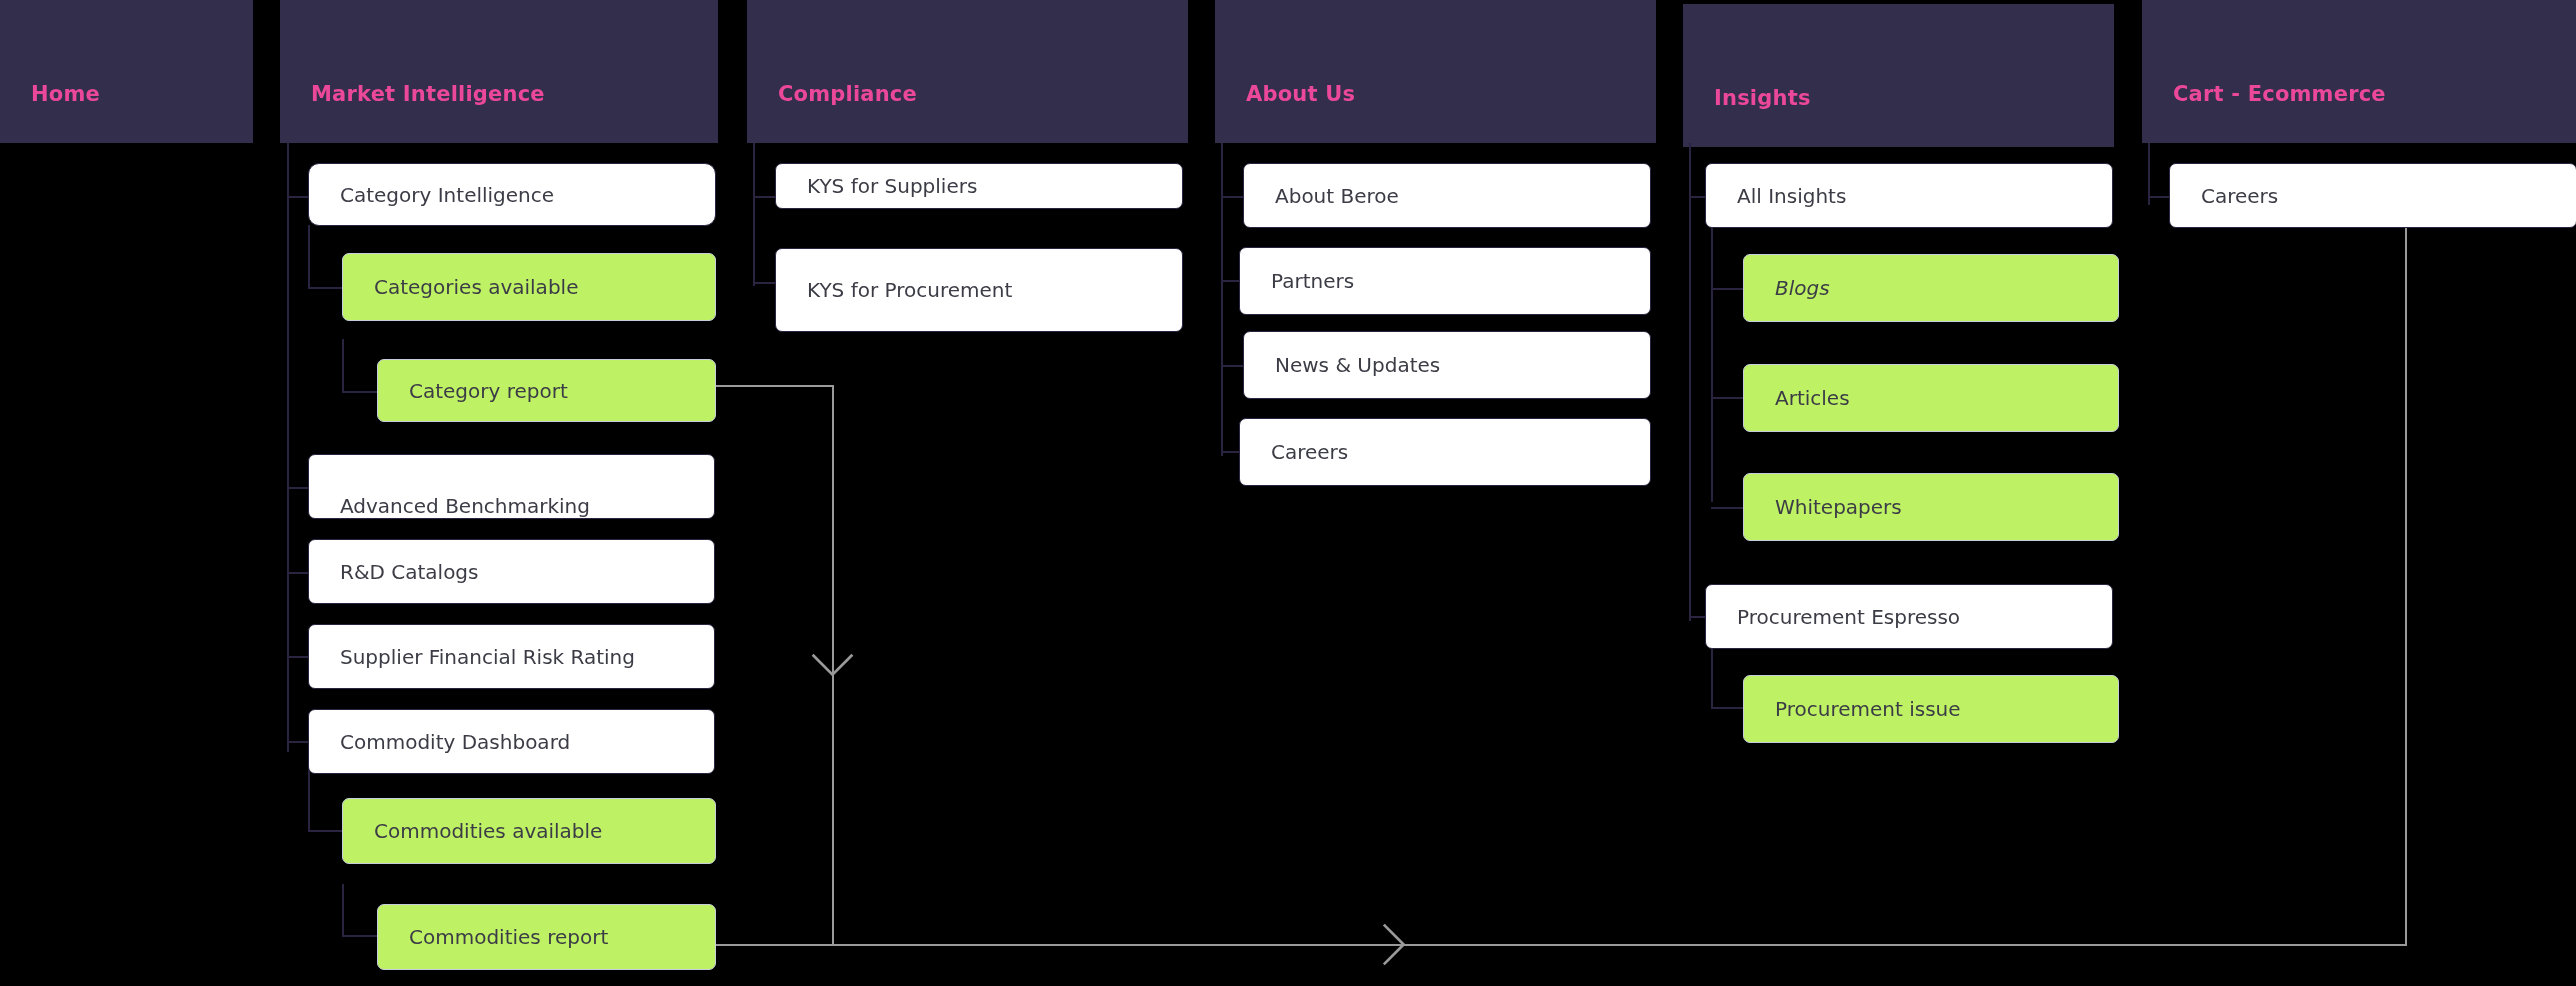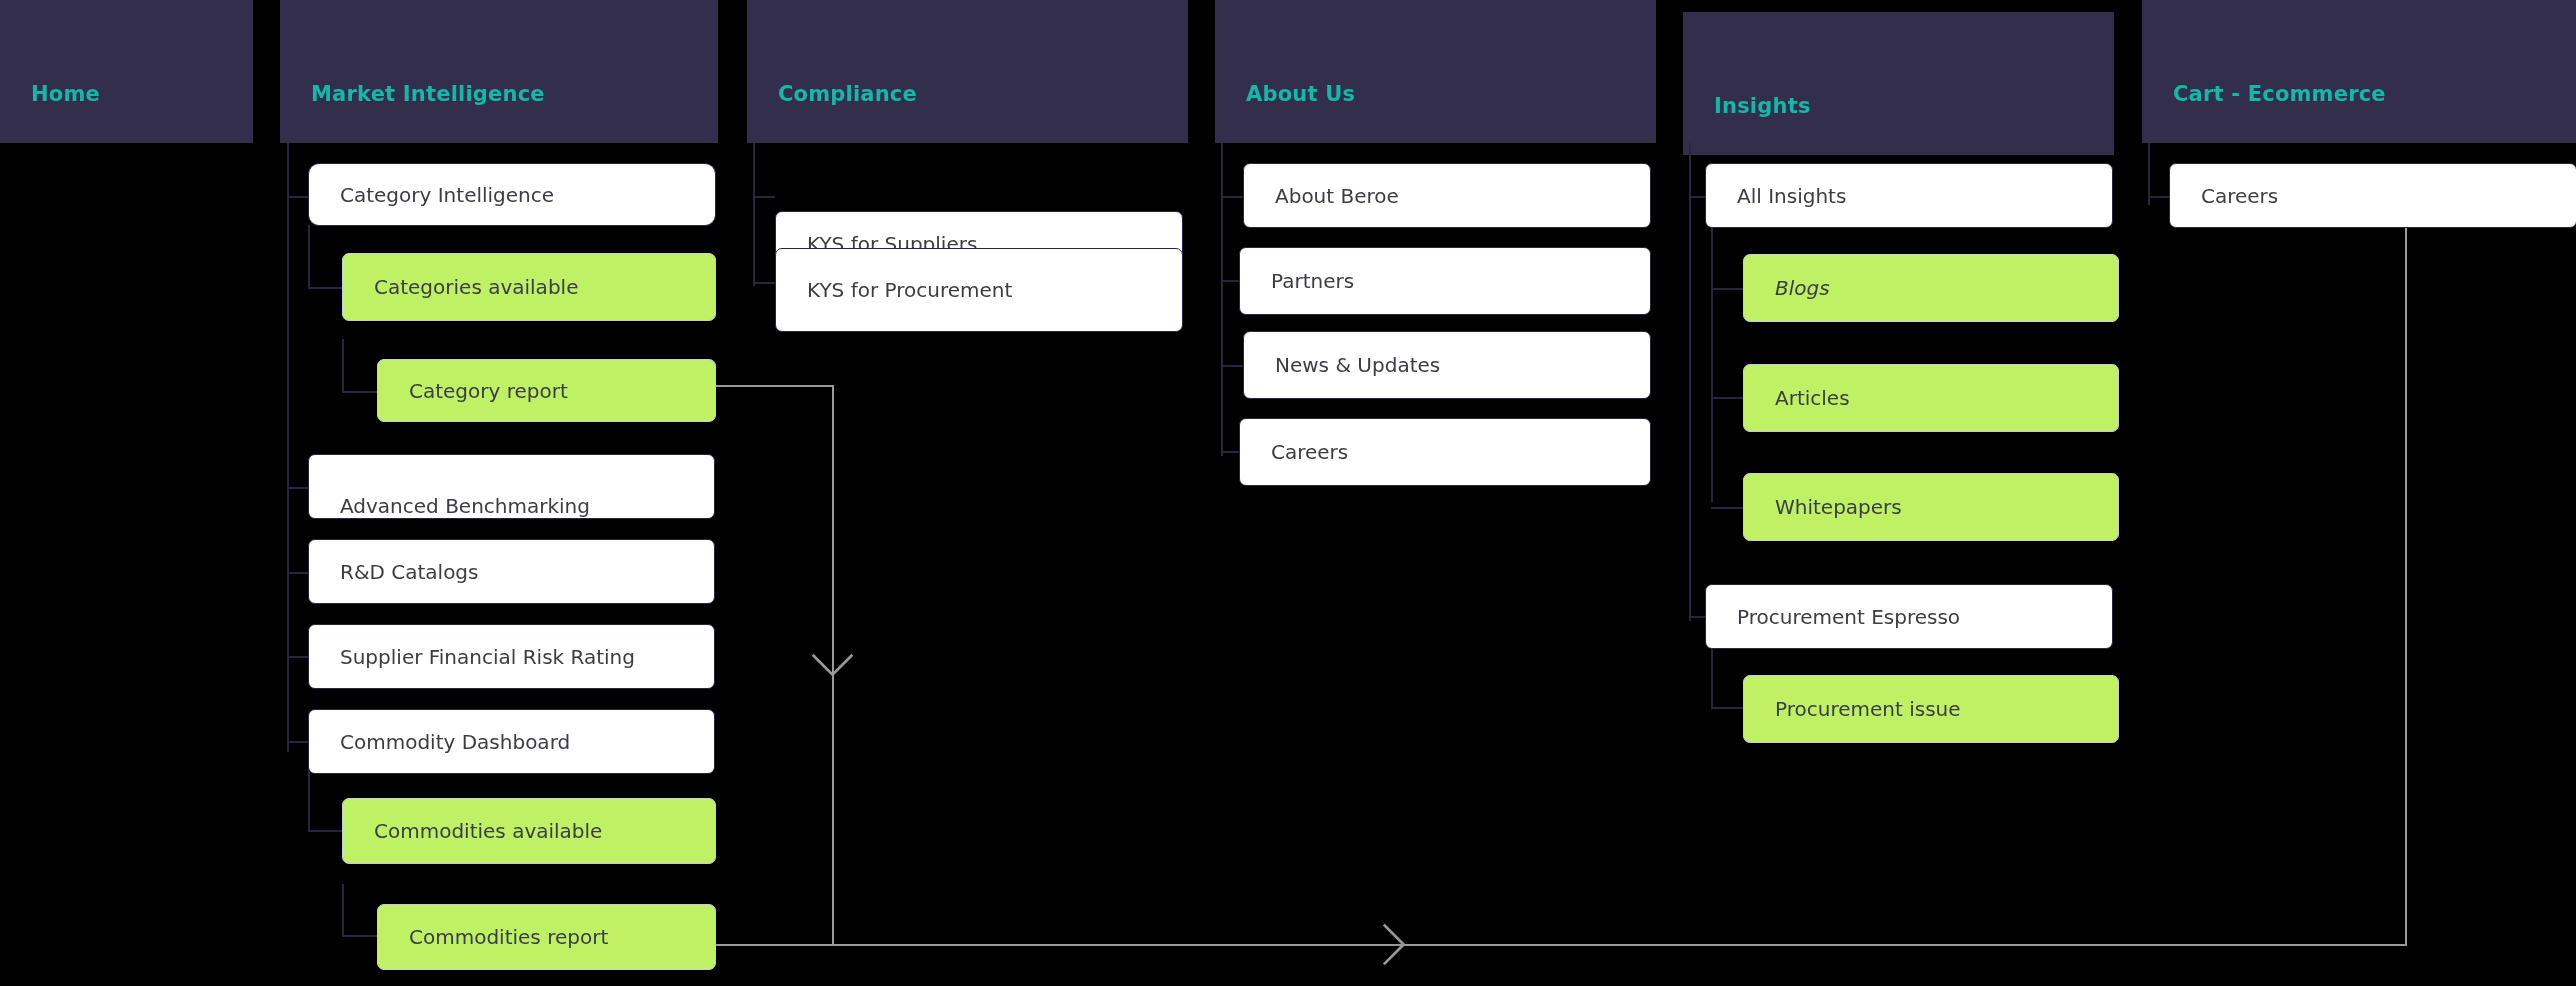--- a/index.html
+++ b/index.html
@@ -8,21 +8,21 @@
     background: #000000;
     font-family: "DejaVu Sans", "Liberation Sans", sans-serif;
     overflow: hidden;
   }
   #canvas { position: relative; width: 2576px; height: 986px; background: #000; }
 
   
   .col-header {
     position: absolute;
     background: #332E4C;
-    color: #14b8a6;
+    color: #ec4899;
     font-size: 21px;
     font-weight: 700;
     letter-spacing: 0.2px;
     display: flex;
     align-items: flex-end;
     padding: 0 0 37px 31px;
     white-space: nowrap;
   }
 
   
@@ -78,21 +78,21 @@
   </div>
   <div class="col-header" style="left:280px; top:0px; width:438px;  height:143px;">
     <span>Market Intelligence</span>
   </div>
   <div class="col-header" style="left:747px; top:0px; width:441px;  height:143px;">
     <span>Compliance</span>
   </div>
   <div class="col-header" style="left:1215px; top:0px; width:441px;  height:143px;">
     <span>About Us</span>
   </div>
-  <div class="col-header" style="left:1683px; top:12px; width:431px;  height:143px;">
+  <div class="col-header" style="left:1683px; top:4px; width:431px;  height:143px;">
     <span>Insights</span>
   </div>
   <div class="col-header" style="left:2142px; top:0px; width:434px;  height:143px;">
     <span>Cart - Ecommerce</span>
   </div>
 
   <div class="conn vline" style="left:287px; top:143px; height:609px;"></div>
 
   <div class="conn hline" style="left:287px; top:196px; width:21.6px;"></div>
   <div class="conn hline" style="left:287px; top:487px; width:21.6px;"></div>
@@ -182,21 +182,21 @@
   <div class="node light" style="left:342px; top:798px; width:374px; height:66px;">
     <span class="stack1"></span>
     <span class="stack2"></span>
     <span>Commodities available</span>
   </div>
 
   <div class="node light" style="left:377px; top:904px; width:339px; height:66px;">
     <span>Commodities report</span>
   </div>
 
-  <div class="node white" style="left:775px; top:163px; width:408px; height:65px;margin-top:48px;">
+  <div class="node white" style="left:775px; top:163px; width:408px; height:46px;">
     <span>KYS for Suppliers</span>
   </div>
   <div class="node white" style="left:775px; top:248px; width:408px; height:84px;">
     <span>KYS for Procurement</span>
   </div>
 
   <div class="node white" style="left:1243px; top:163px; width:408px; height:65px;">
     <span>About Beroe</span>
   </div>
   <div class="node white" style="left:1239px; top:247px; width:412px; height:68px;">

